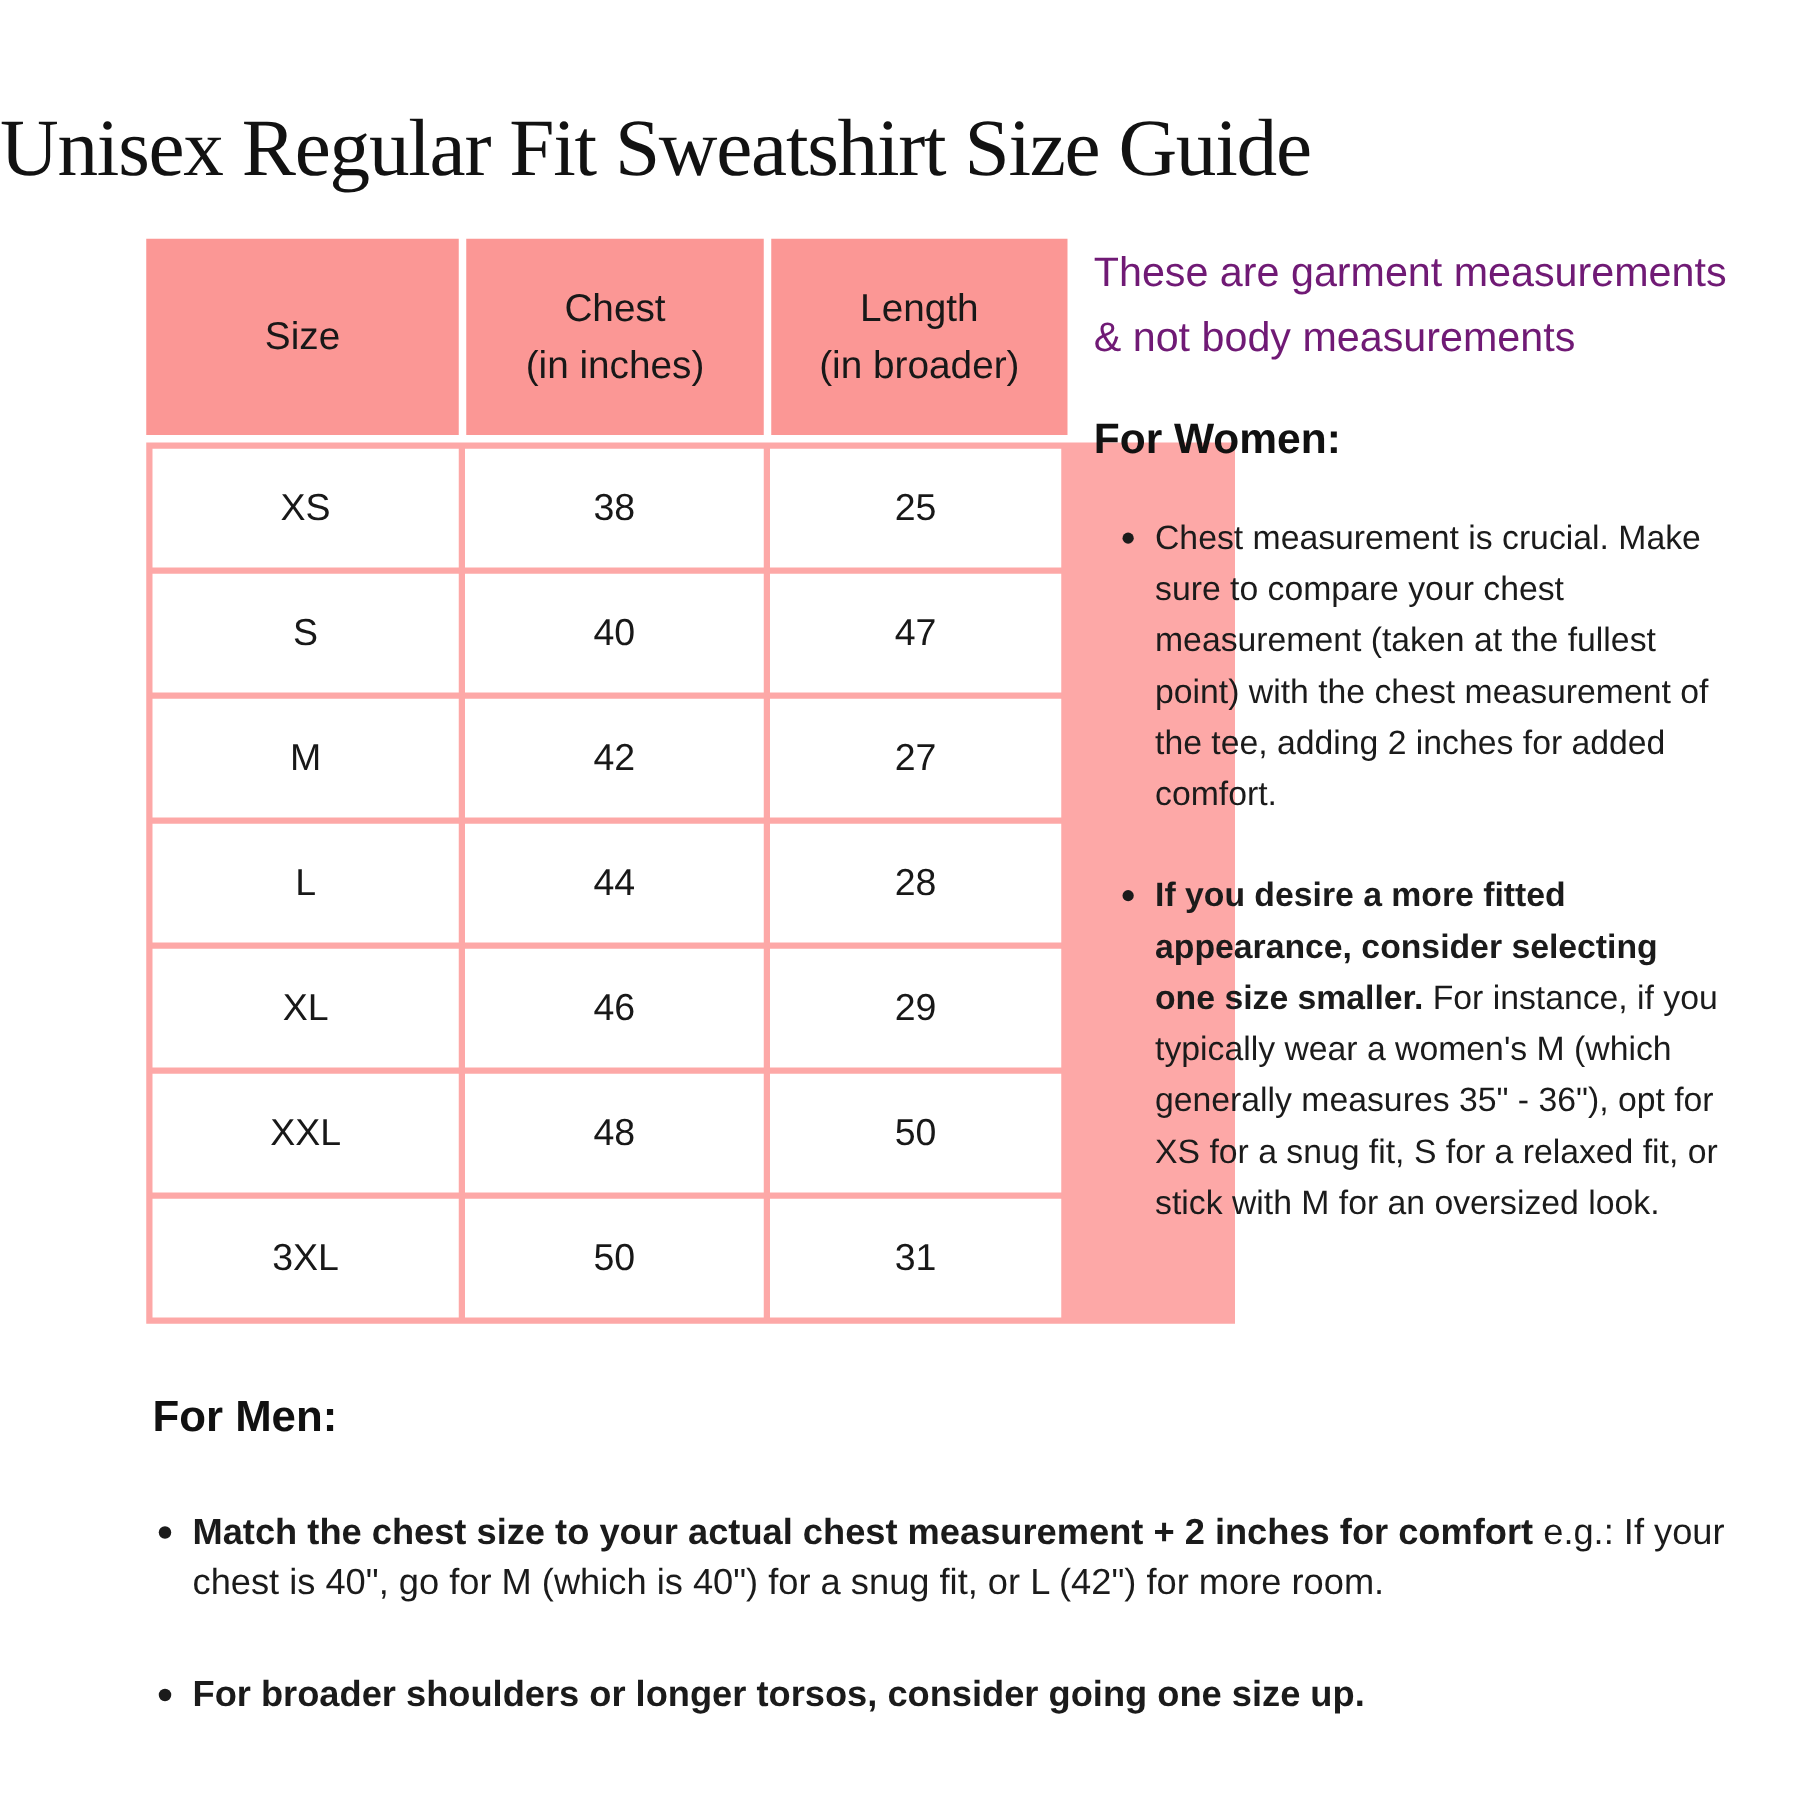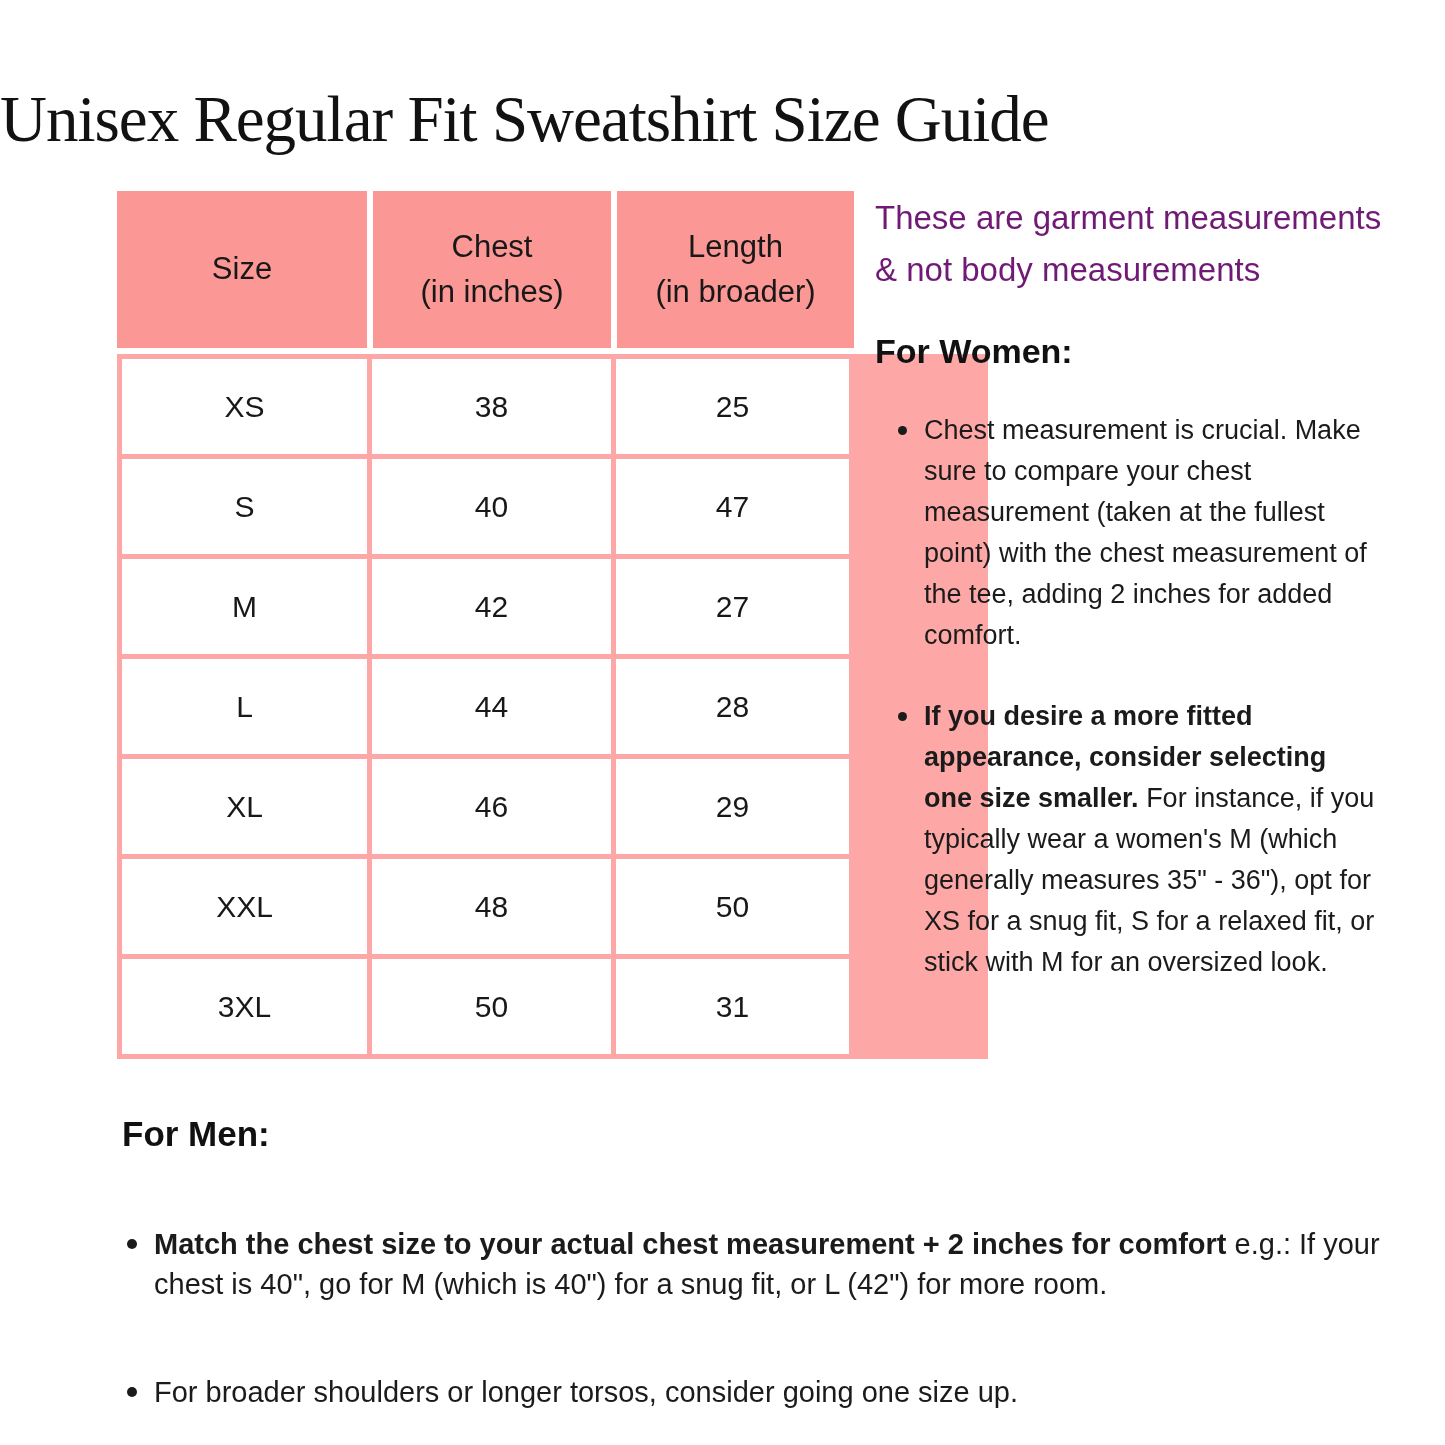--- a/index.html
+++ b/index.html
@@ -54,22 +54,22 @@
   .bullet{display:flex;margin-bottom:40px;}
   .bullet .dot{
     width:9px;height:9px;border-radius:50%;background:#1b1b1b;
     margin:16px 17px 0 23px;flex:none;
   }
   .bullet .text{font-size:27px;line-height:41px;width:452px;}
   .emph{font-weight:bold;}
   
   .men-section{position:absolute;left:122px;top:1112px;width:1280px;}
   .men-heading{font-size:35px;line-height:44px;font-weight:bold;color:#111;}
-  .men-bullet{display:flex;margin-top:68px;}
-  .men-bullet + .men-bullet{}
+  .men-bullet{display:flex;margin-top:50px;}
+  .men-bullet + .men-bullet{font-weight:bold;}
   .men-bullet .dot{
     width:10px;height:10px;border-radius:50%;background:#1b1b1b;
     margin:15px 17px 0 5px;flex:none;
   }
   .men-bullet .text{font-size:29px;line-height:40px;width:1240px;}
 </style>
 </head>
 <body>
 
 <div class="canvas">

